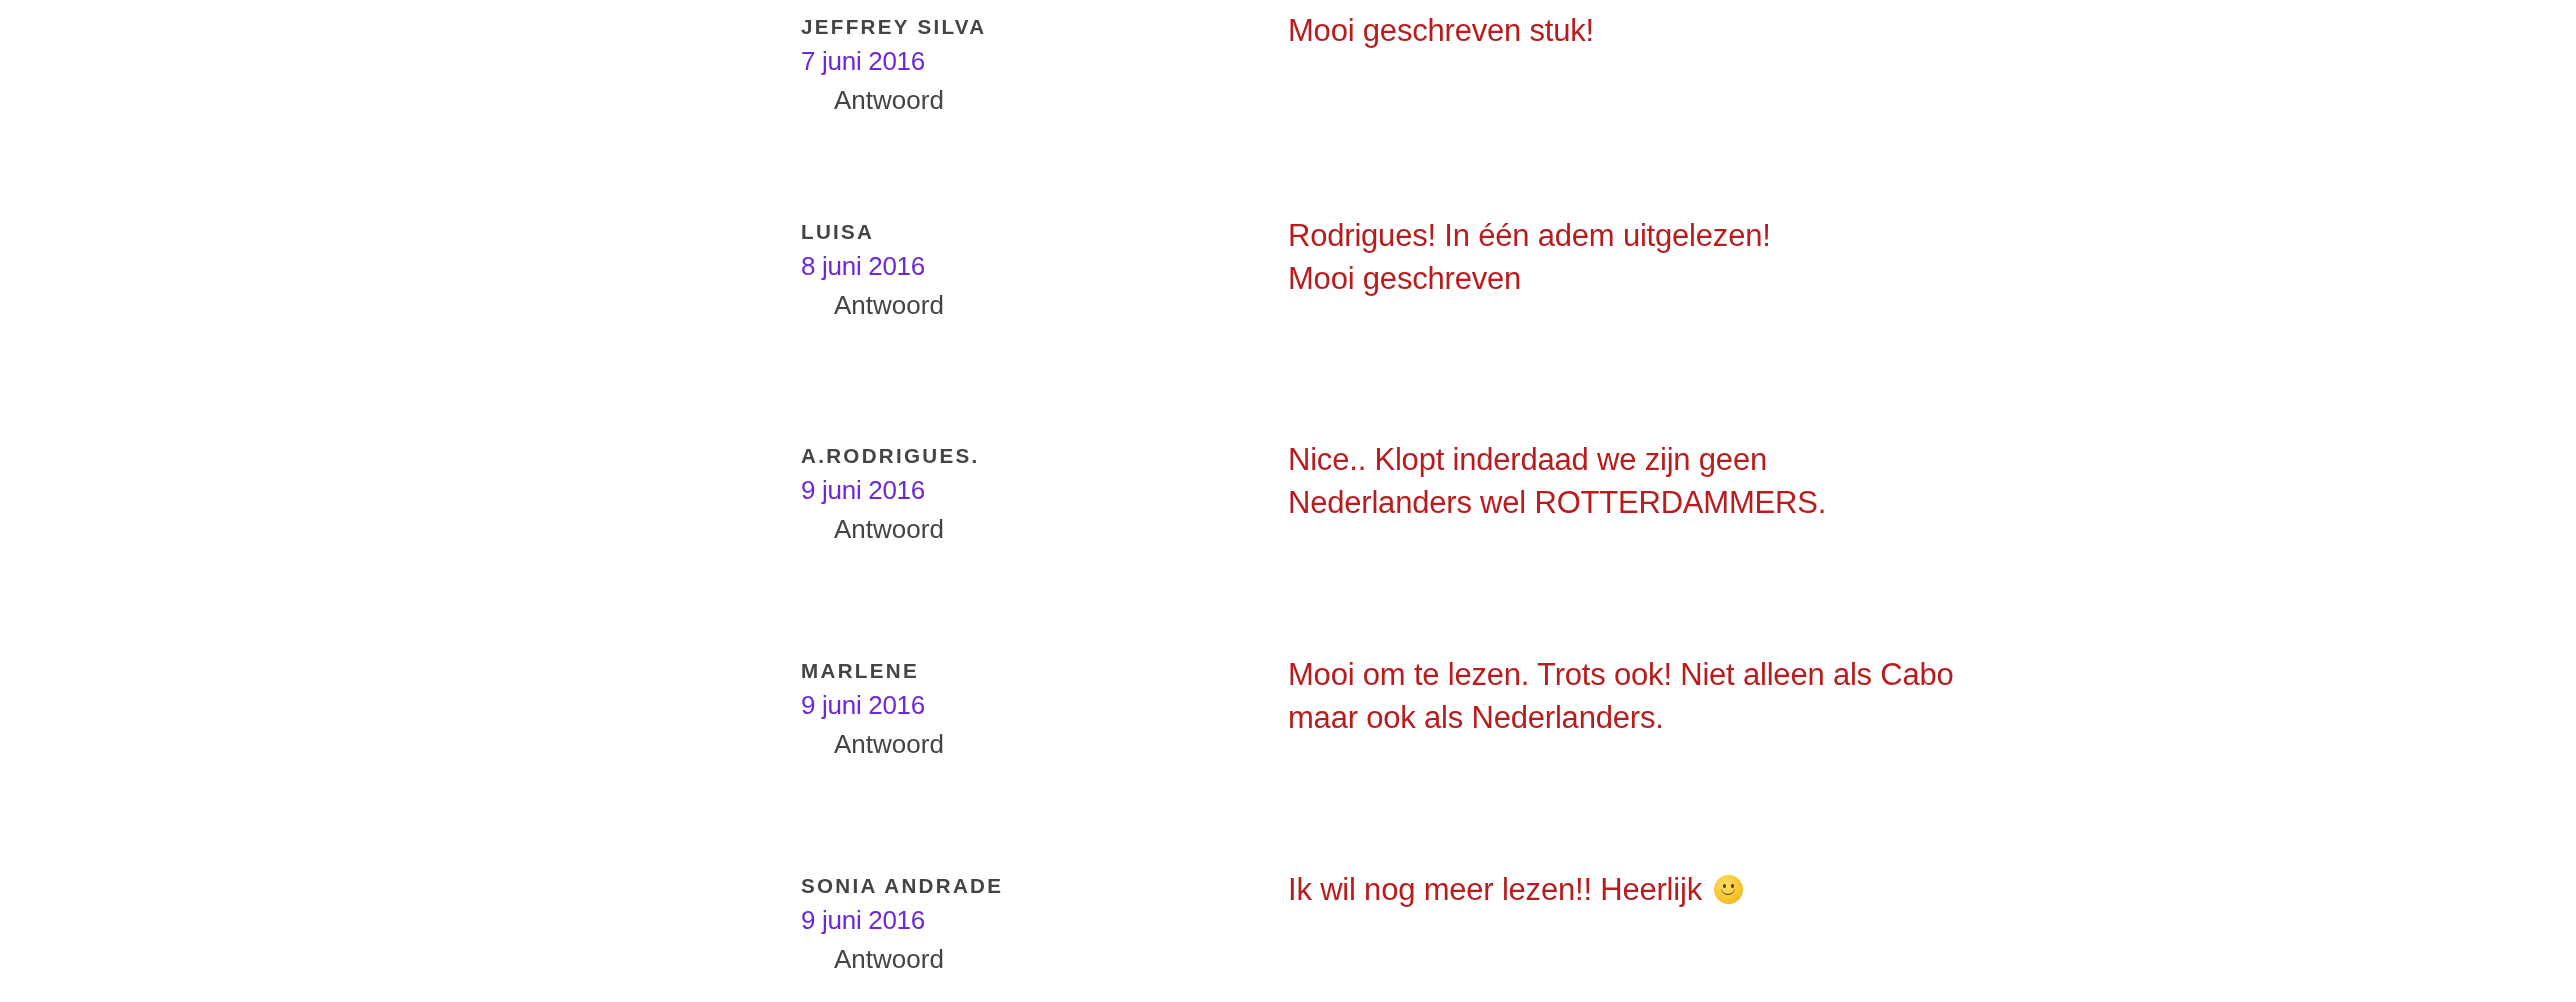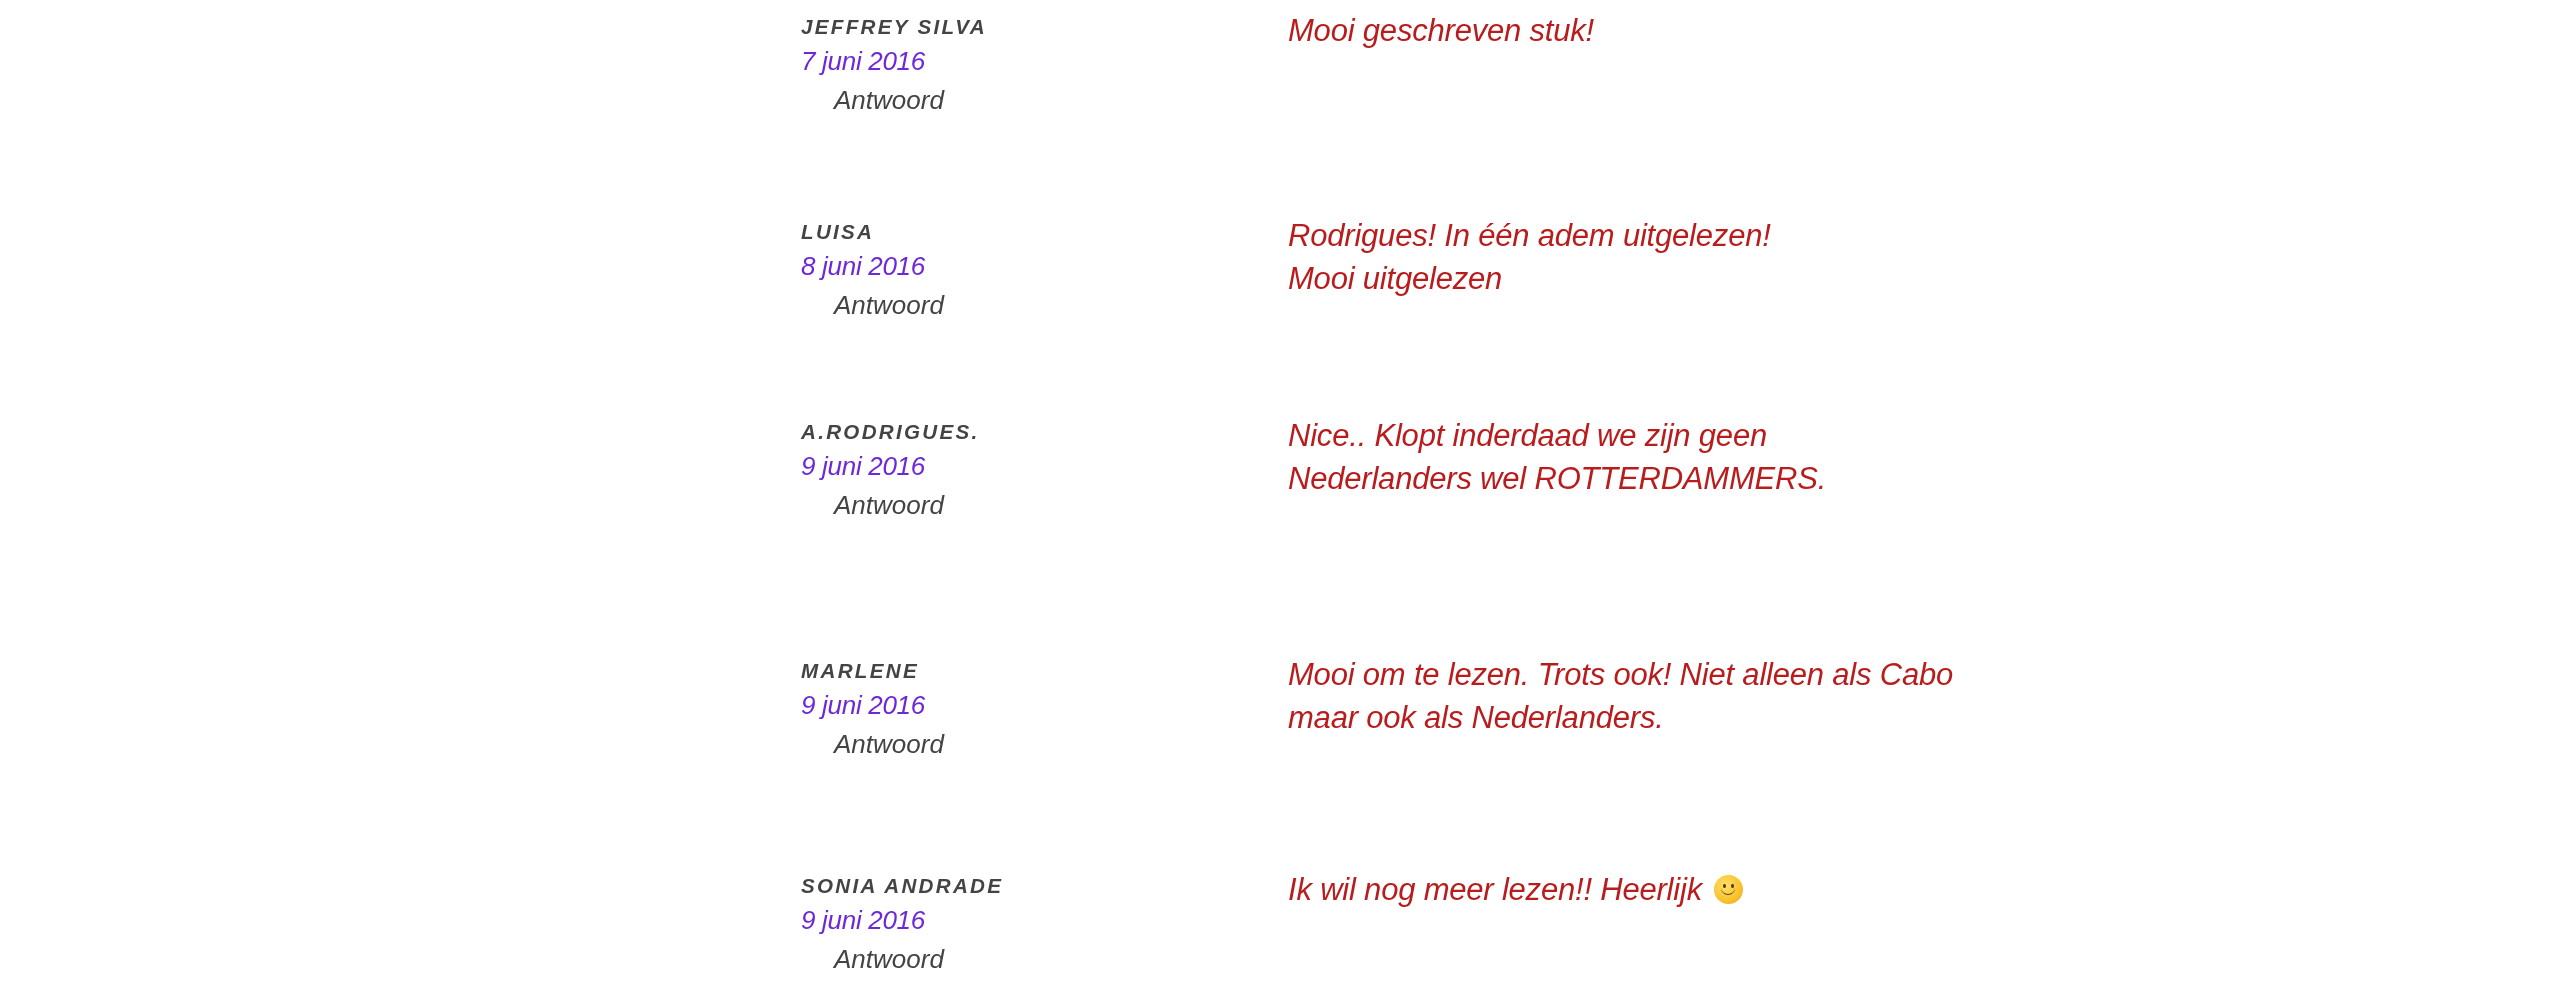--- a/index.html
+++ b/index.html
@@ -22,21 +22,20 @@
       width: 2576px;
       margin: 0;
       padding: 0;
       list-style: none;
     }
     .comment {
       position: absolute;
       left: 0;
       width: 2036px;
       height: 215px;
-      font-style: italic;
     }
     .comment-meta {
       position: absolute;
       left: 801px;
       top: 0;
       width: 447px;
     }
     .comment-author {
       position: absolute;
       left: 0;
@@ -132,25 +131,25 @@
   </li>
 
   <li class="comment" style="top:205px;">
     <div class="comment-meta">
       <div class="comment-author">Luisa</div>
       <div class="comment-date">8 juni 2016</div>
       <a class="comment-reply">Antwoord</a>
     </div>
     <div class="comment-body">
       <span class="line">Rodrigues! In één adem uitgelezen!</span>
-      <span class="line">Mooi uitgelezen</span>
+      <span class="line">Mooi geschreven</span>
     </div>
   </li>
 
-  <li class="comment" style="top:405px;">
+  <li class="comment" style="top:429px;">
     <div class="comment-meta">
       <div class="comment-author">A.Rodrigues.</div>
       <div class="comment-date">9 juni 2016</div>
       <a class="comment-reply">Antwoord</a>
     </div>
     <div class="comment-body">
       <span class="line">Nice.. Klopt inderdaad we zijn geen</span>
       <span class="line">Nederlanders wel ROTTERDAMMERS.</span>
     </div>
   </li>

